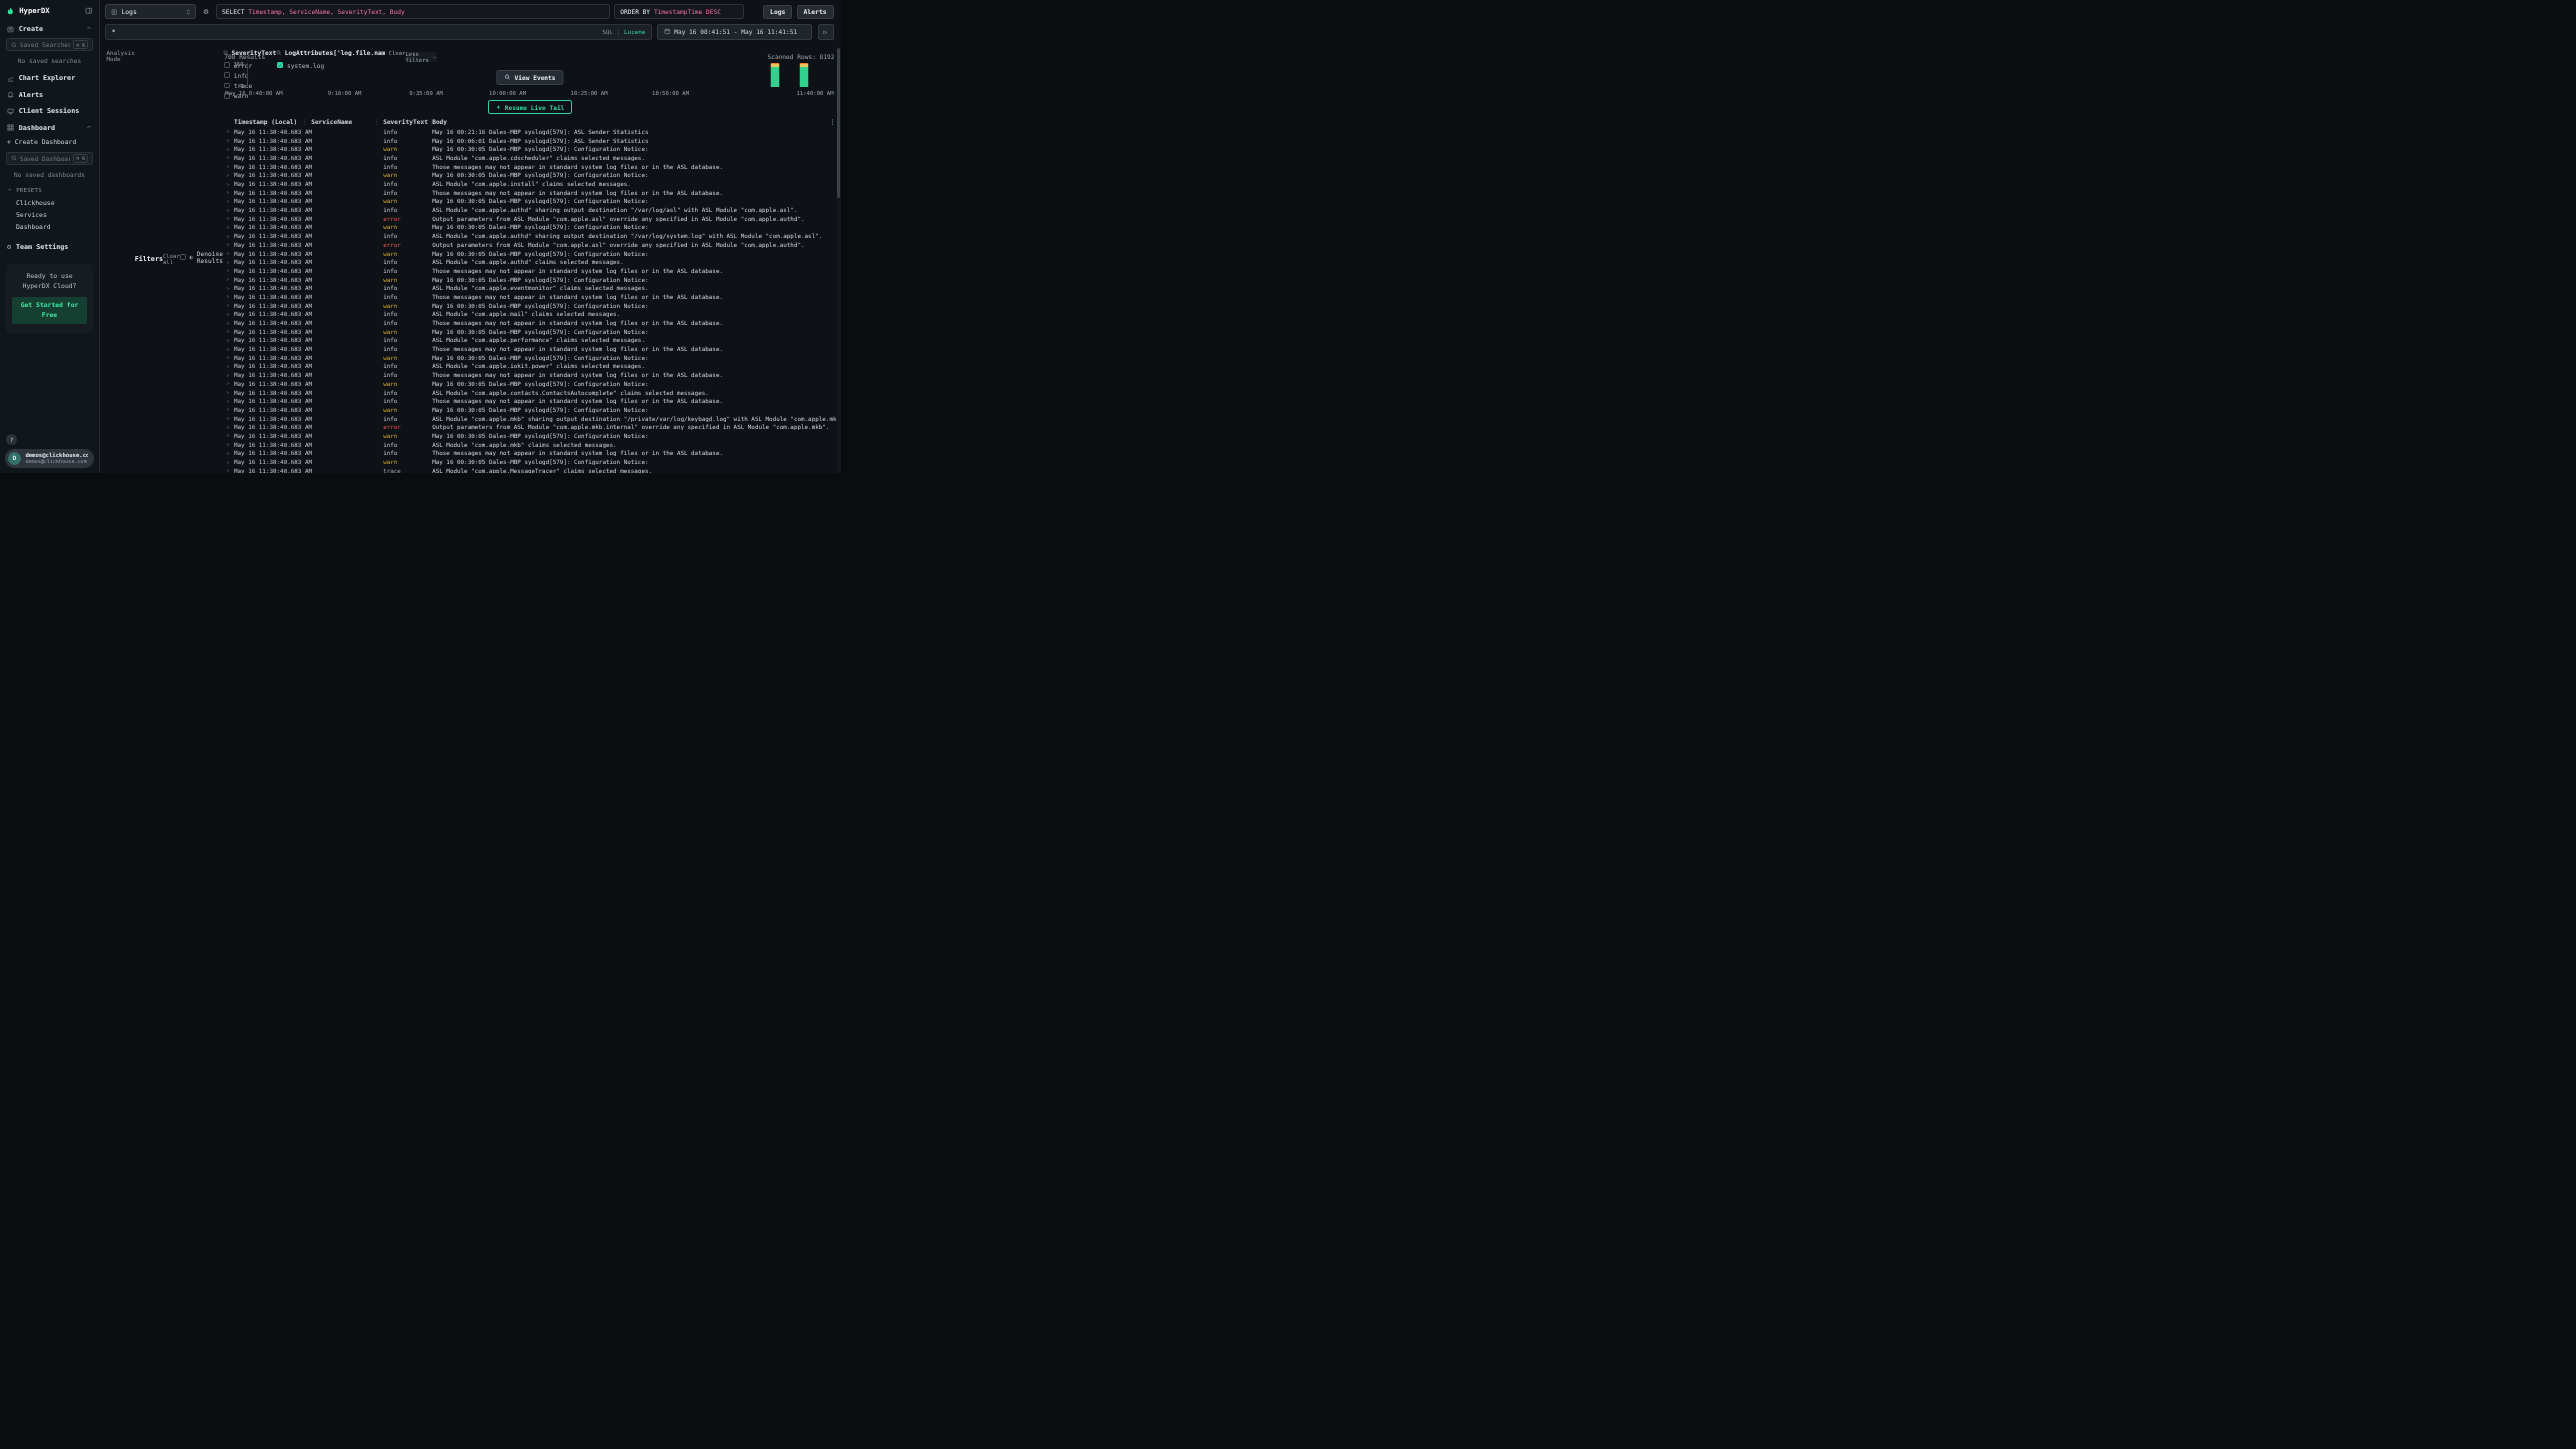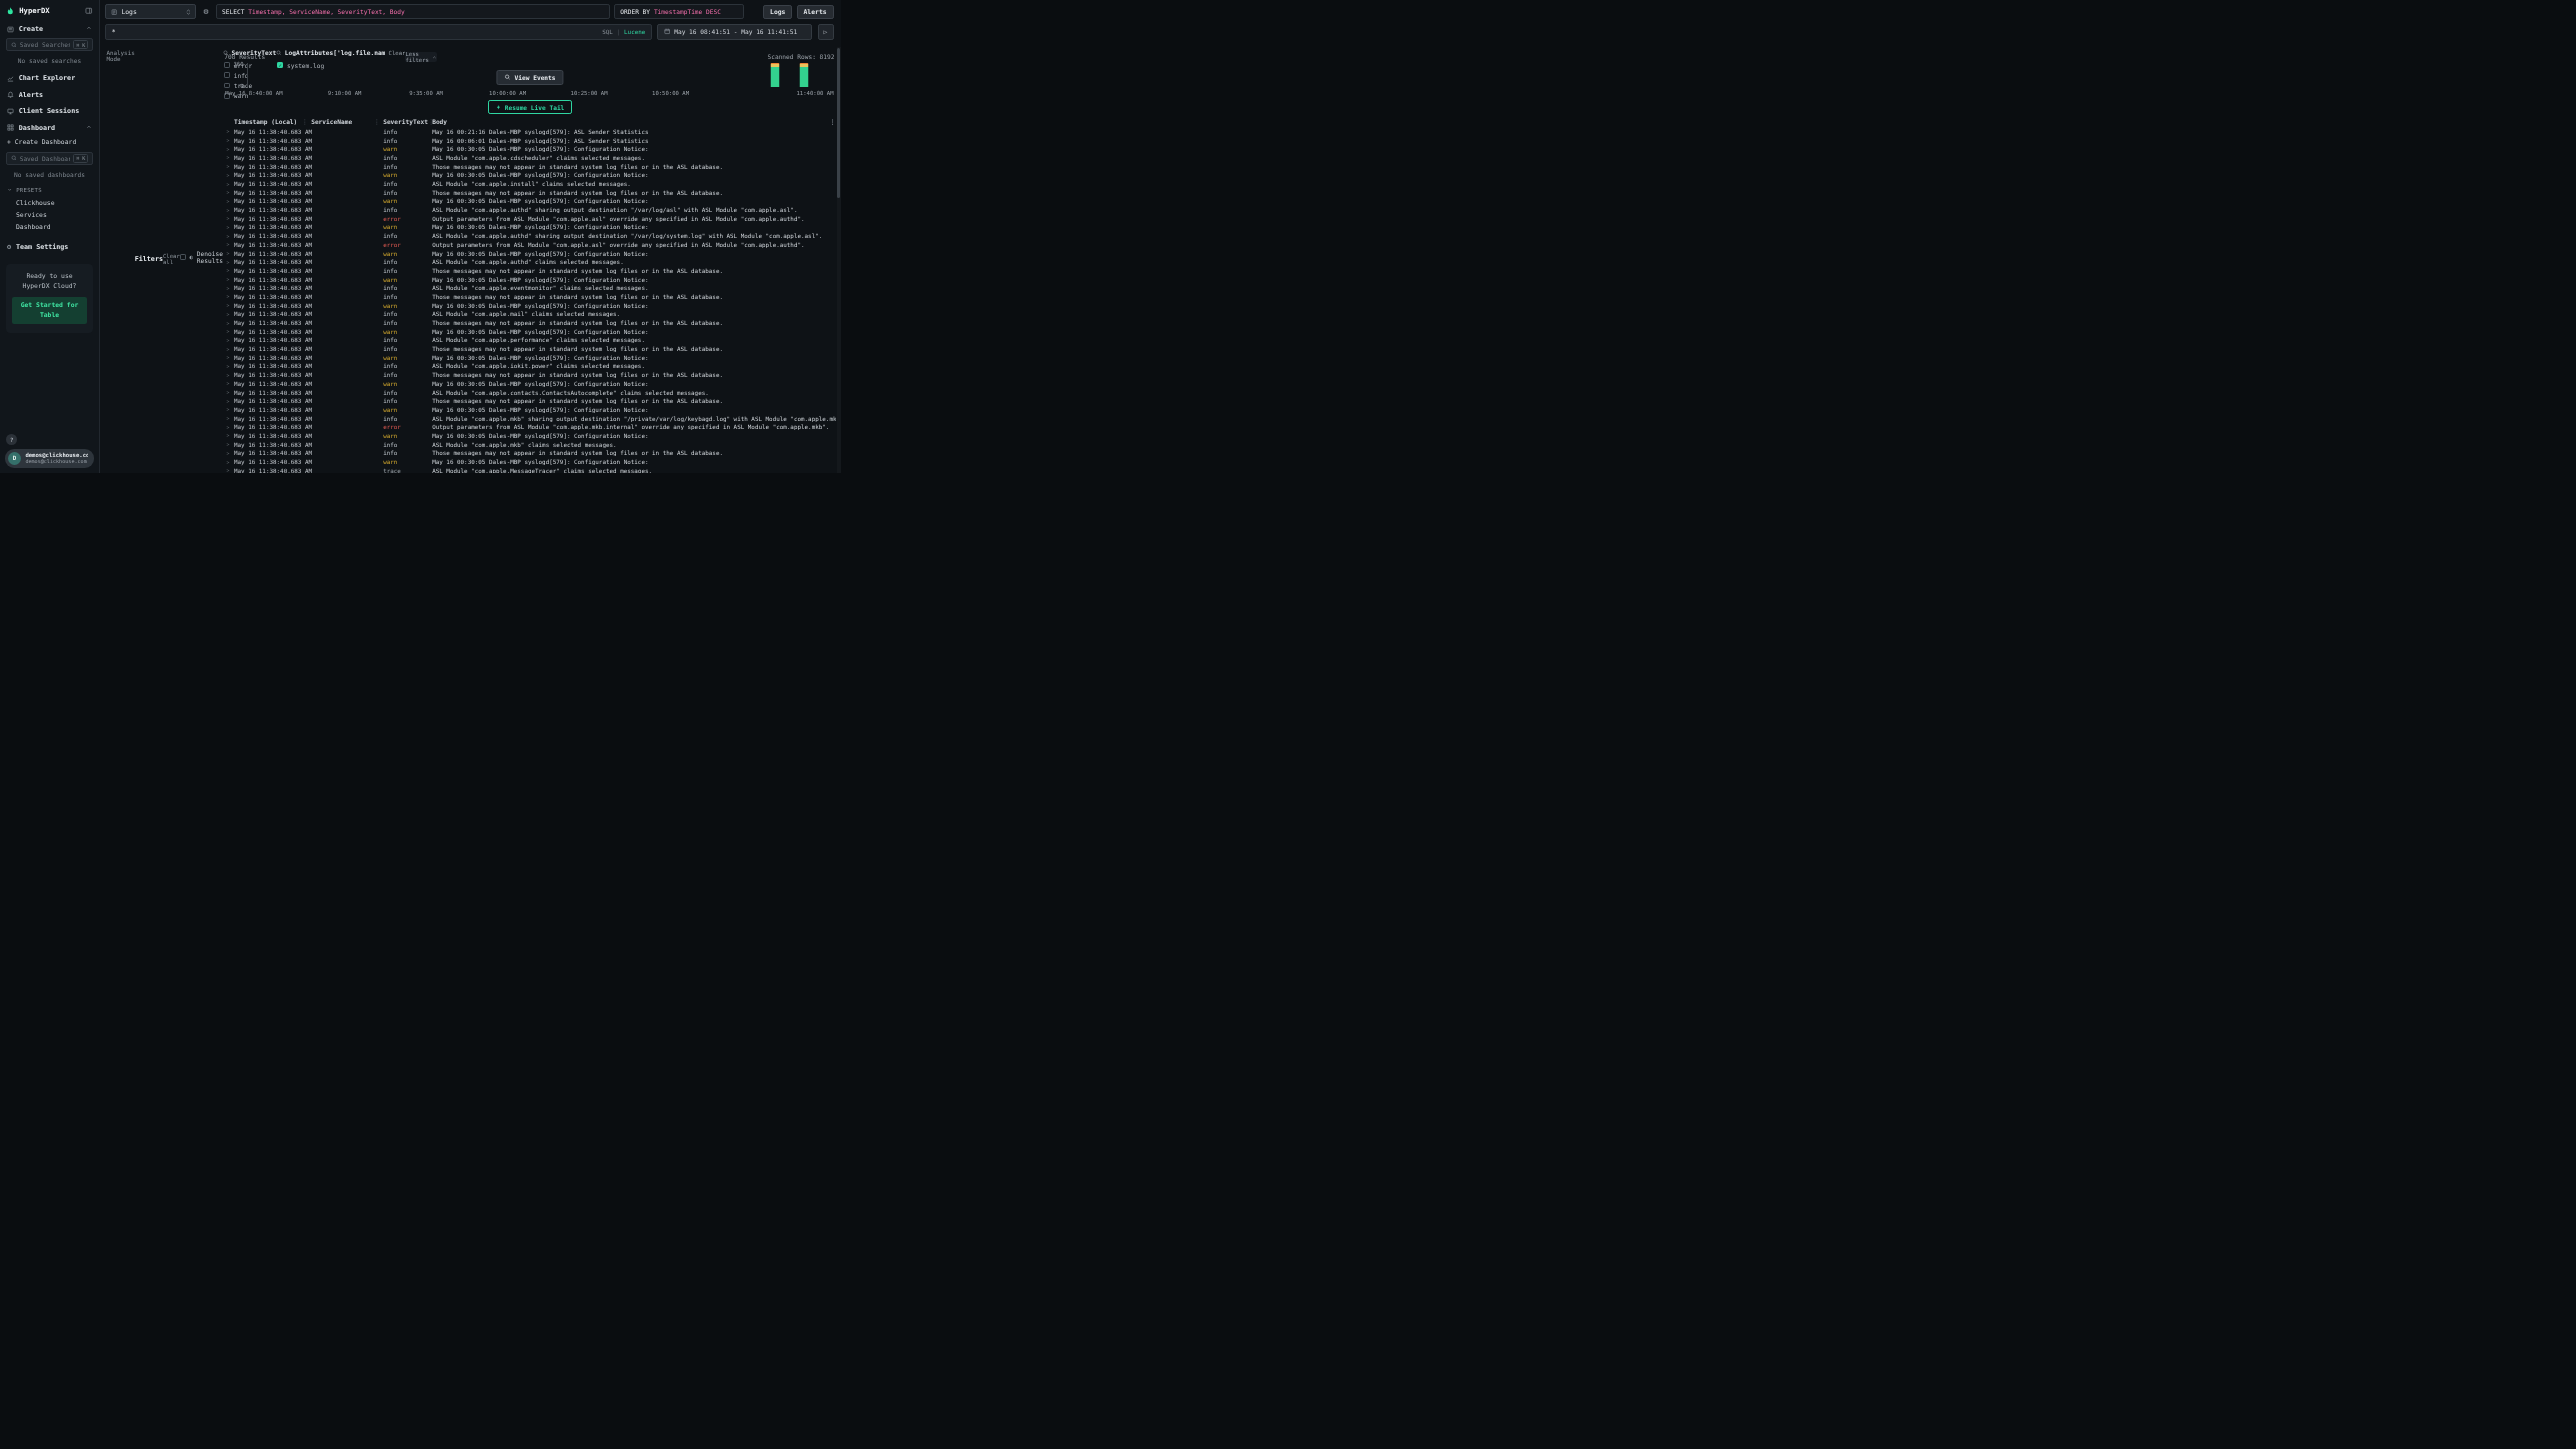--- a/index.html
+++ b/index.html
@@ -238,21 +238,21 @@
         <div class="preset-item">Dashboard</div>
       </div>
 
     <div class="side-item" style="margin-top:5.4px">
       <span class="gear" style="font-size:7px;width:auto">⚙</span>
       <span>Team Settings</span>
     </div>
 
     <div class="promo">
       <span>Ready to use HyperDX Cloud?</span><br>
-      <span class="promo-cta">Get Started for Table</span>
+      <span class="promo-cta">Get Started for Free</span>
     </div>
 
     <div class="side-bottom">
       <div class="help-btn">?</div>
       <div class="user-chip">
         <span class="avatar">D</span>
         <span style="min-width:0">
           <div class="user-email">demos@clickhouse.com</div>
           <div class="user-org">demos@clickhouse.com's</div>
         </span>

